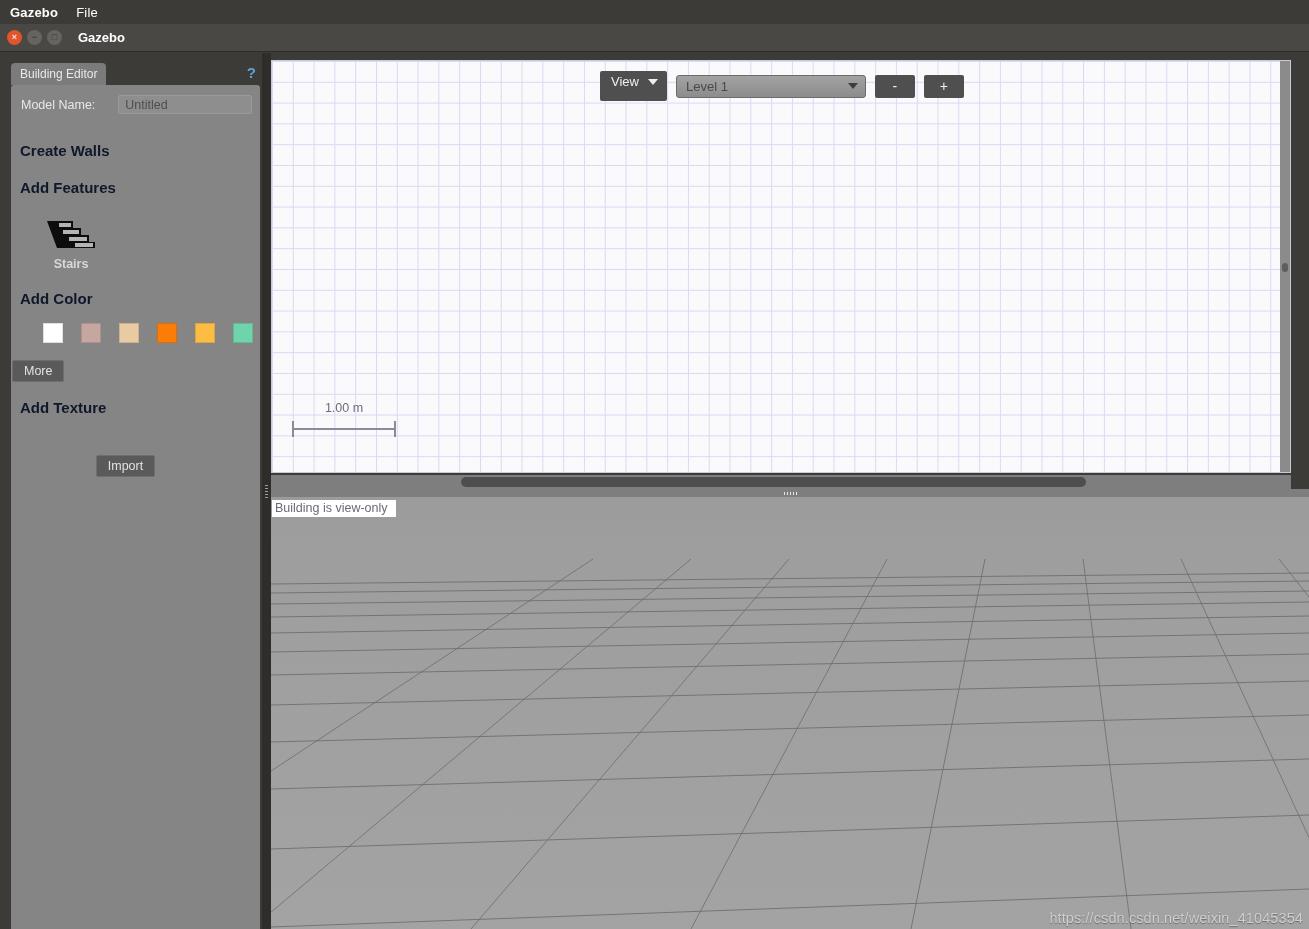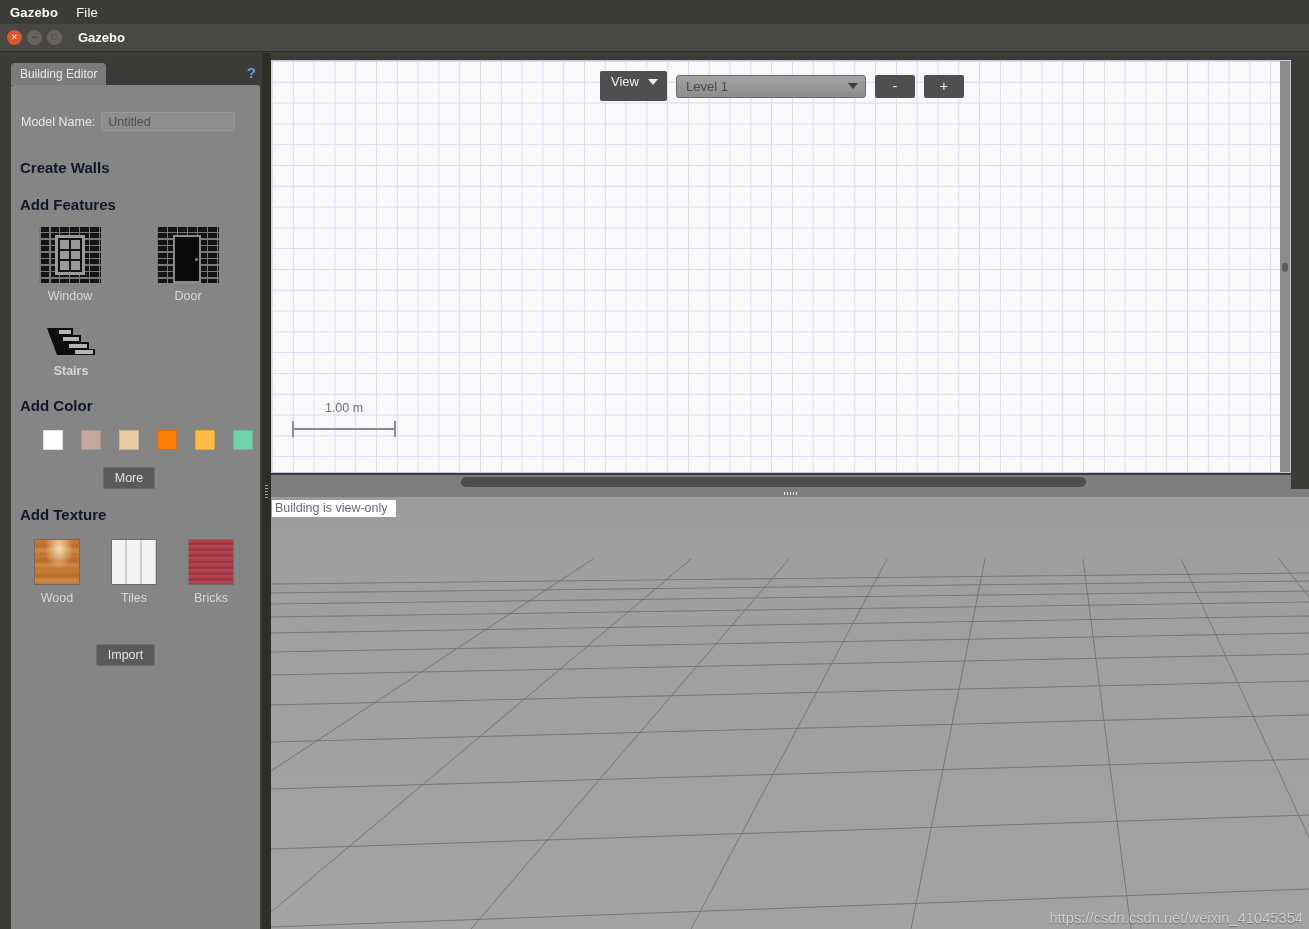--- a/index.html
+++ b/index.html
@@ -77,22 +77,22 @@
   }
   .panel {
     position: absolute; left: 11px; top: 32px;
     width: 249px; height: 872px;
     background: #858585;
     border-radius: 3px;
     overflow: hidden;
   }
   .modelrow {
     display: flex; align-items: center;
-    margin: 27px 0 0 10px;
-    gap: 6px;
+    margin: 10px 0 0 10px;
+    gap: 23px;
   }
   .modelrow .lbl { color: #e8e8e8; font-size: 12.5px; }
   .nameinput {
     width: 134px; height: 19px;
     background: #8e8e8e;
     border: 1px solid #9a9a9a;
     border-radius: 2px;
     color: #4e4e4e; font-size: 12.5px;
     font-family: "Liberation Sans", sans-serif;
     padding-left: 6px;
@@ -392,44 +392,20 @@
       <div class="modelrow">
         <span class="lbl">Model Name:</span>
         <input class="nameinput" type="text" value="Untitled" style="">
       </div>
 
       <div class="sechead" style="margin-top:28px;">Create Walls</div>
 
 
       <div class="sechead" style="margin-top:20px;">Add Features</div>
 
-      <div class="iconrow" style="margin-top:14px; margin-left:28px; gap:56px;">
-
-        <div class="iconcell">
-          <div class="win-ico brickbg">
-            <div class="frame">
-              <div class="pane"></div>
-                <div class="pane"></div>
-              <div class="pane"></div>
-                <div class="pane"></div>
-              <div class="pane"></div>
-                <div class="pane"></div>
-            </div>
-          </div>
-          <div class="iconlabel">Window</div>
-        </div>
-
-        <div class="iconcell">
-          <div class="door-ico brickbg">
-            <div class="leaf"></div>
-            <div class="knob"></div>
-          </div>
-          <div class="iconlabel">Door</div>
-        </div>
-      </div>
 
       <div class="iconrow" style="margin-top:19px; margin-left:32px;font-weight:bold;">
         <div class="iconcell">
           <svg class="stairs-ico" viewBox="0 0 56 36">
             <path d="M4 6 L30 6 L30 13 L38 13 L38 20 L46 20 L46 27 L52 27 L52 33 L14 33 Z" fill="#0d0d0d"></path>
             <rect x="16" y="8" width="12" height="4" fill="#b4b4b4"></rect>
             <rect x="20" y="15" width="16" height="4" fill="#b4b4b4"></rect>
             <rect x="26" y="22" width="18" height="4" fill="#b4b4b4"></rect>
             <rect x="32" y="28" width="18" height="4" fill="#b4b4b4"></rect>
           </svg>
@@ -441,43 +417,26 @@
 
       <div class="swatches" style="margin-top:16px;">
         <div class="sw" style="background:#ffffff"></div>
         <div class="sw" style="background:#c5a79f"></div>
         <div class="sw" style="background:#e8cba3"></div>
         <div class="sw" style="background:#fb7c06"></div>
         <div class="sw" style="background:#fcbd42"></div>
         <div class="sw" style="background:#6fd3ab"></div>
       </div>
 
-      <div style="display:flex; justify-content:center; margin:17px 14px 0 1px;">
+      <div style="display:flex; justify-content:flex-start; margin:17px 14px 0 1px;">
         <button class="btn">More</button>
       </div>
 
       <div class="sechead" style="margin-top:17px;">Add Texture</div>
 
-      <div class="iconrow" style="margin-top:16px; margin-left:23px; gap:31px;">
-
-        <div class="iconcell">
-          <div class="tex tex-wood"></div>
-          <div class="iconlabel">Wood</div>
-        </div>
-
-        <div class="iconcell">
-          <div class="tex tex-tiles"></div>
-          <div class="iconlabel">Tiles</div>
-        </div>
-
-        <div class="iconcell">
-          <div class="tex tex-bricks"></div>
-          <div class="iconlabel">Bricks</div>
-        </div>
-      </div>
 
       <div style="display:flex; justify-content:center; margin-top:39px; padding-right:20px;">
         <button class="btn">Import</button>
       </div>
 
     </div>
   </div>
 
   <div class="vsplit">
     <div class="grip"></div>

